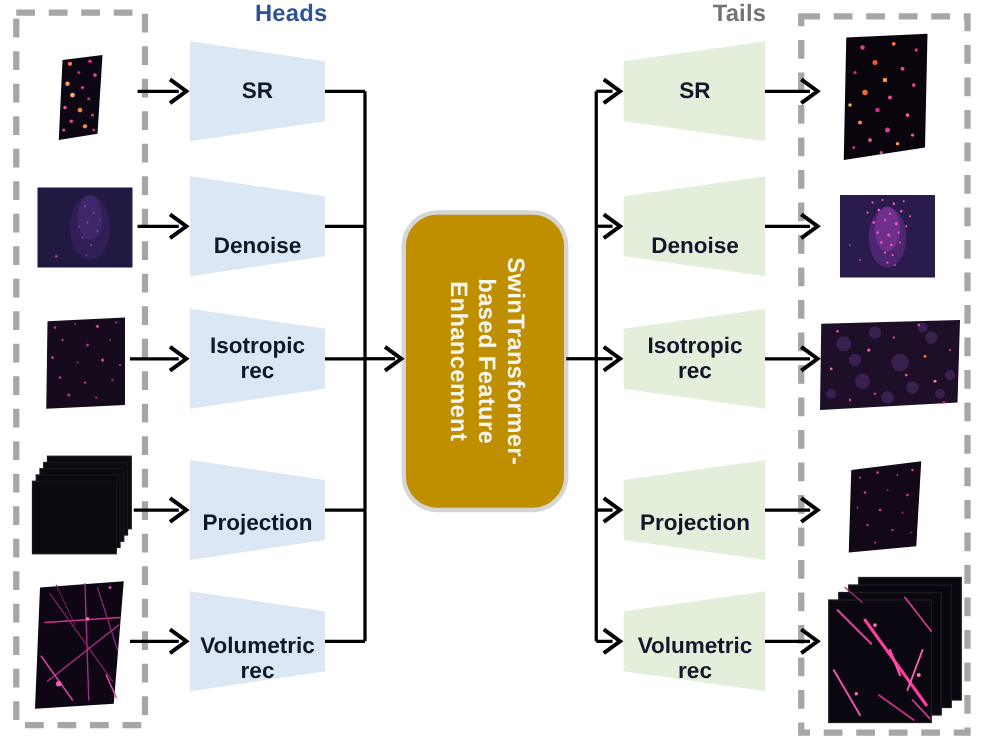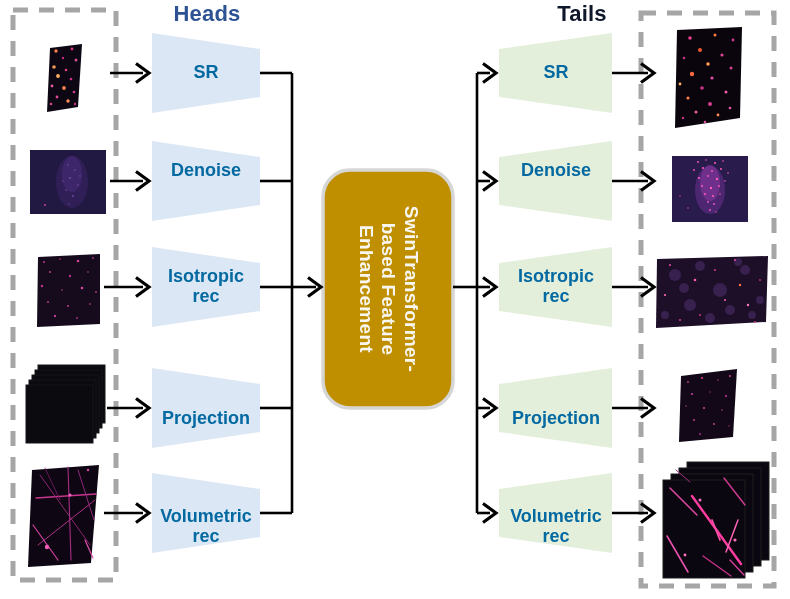--- a/index.html
+++ b/index.html
@@ -2,33 +2,33 @@
 <html><head>
 <meta charset="utf-8">
 <style>
   html,body{margin:0;padding:0;background:#ffffff;}
   .canvas{
     position:relative;width:790px;height:599px;background:#ffffff;
     font-family:"Liberation Sans",sans-serif;overflow:hidden;
   }
   .canvas svg{position:absolute;left:0;top:0;}
   .panel-title{
-    position:absolute;top:1px;width:110px;text-align:center;
-    font-weight:700;font-size:22px;letter-spacing:.2px;
+    position:absolute;top:1px;width:110px;text-align:right;
+    font-weight:700;font-size:19px;letter-spacing:.2px;
   }
   .panel-title.heads{left:152px;color:#2e5395;}
-  .panel-title.tails{left:527px;color:#0f172a;}
+  .panel-title.tails{left:503px;color:#737373;}
   .row-label{
     position:absolute;display:flex;align-items:center;justify-content:center;
-    text-align:center;font-weight:700;font-size:18px;color:#0369a1;
+    text-align:center;font-weight:700;font-size:18px;color:#0f172a;
     white-space:pre-line;line-height:1.1;height:46px;width:116px;
   }
   .row-label.head{left:148px;}
   .row-label.tail{left:498px;}
-  .r0{top:50px;} .r1{top:148px;} .r2{top:264px;} .r3{top:396px;} .r4{top:504px;}
+  .r0{top:50px;} .r1{top:174px;} .r2{top:264px;} .r3{top:396px;} .r4{top:504px;}
   .center-text{
     position:absolute;left:269px;top:224px;width:238px;height:130px;
     transform:rotate(90deg);display:flex;flex-direction:column;
     align-items:center;justify-content:center;
     color:#f8f6f0;font-weight:700;font-size:19px;line-height:1.2;letter-spacing:.3px;
   }
 </style>
 </head>
 <body>
 

